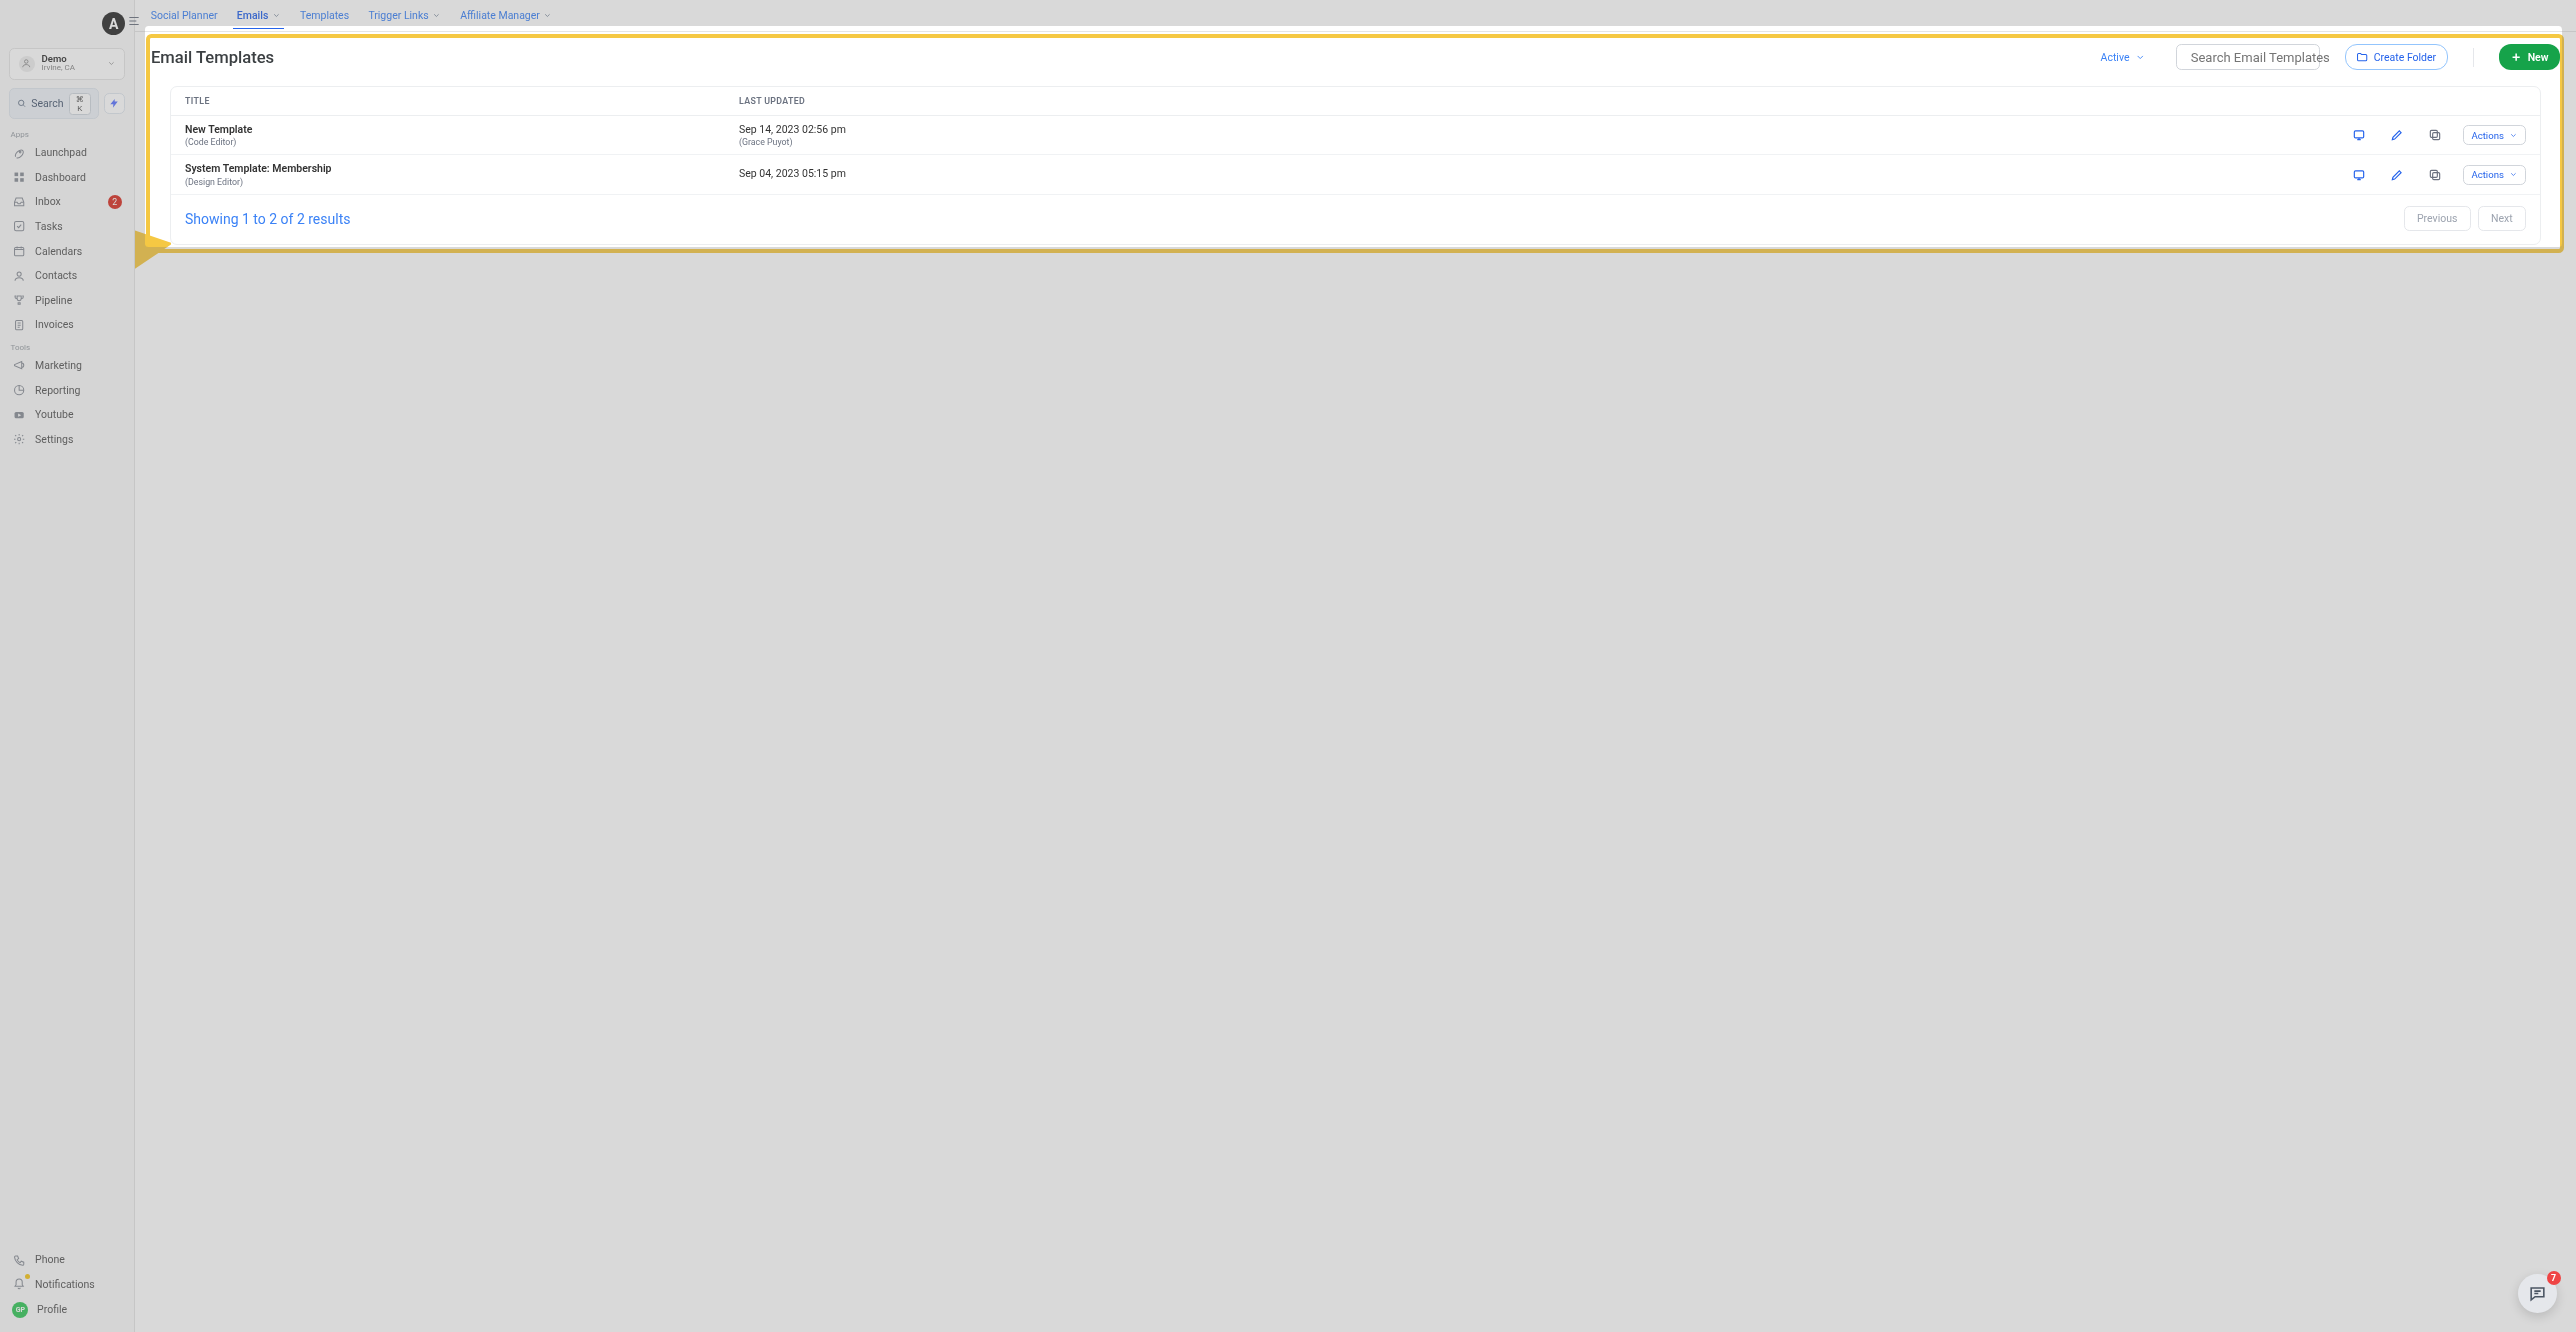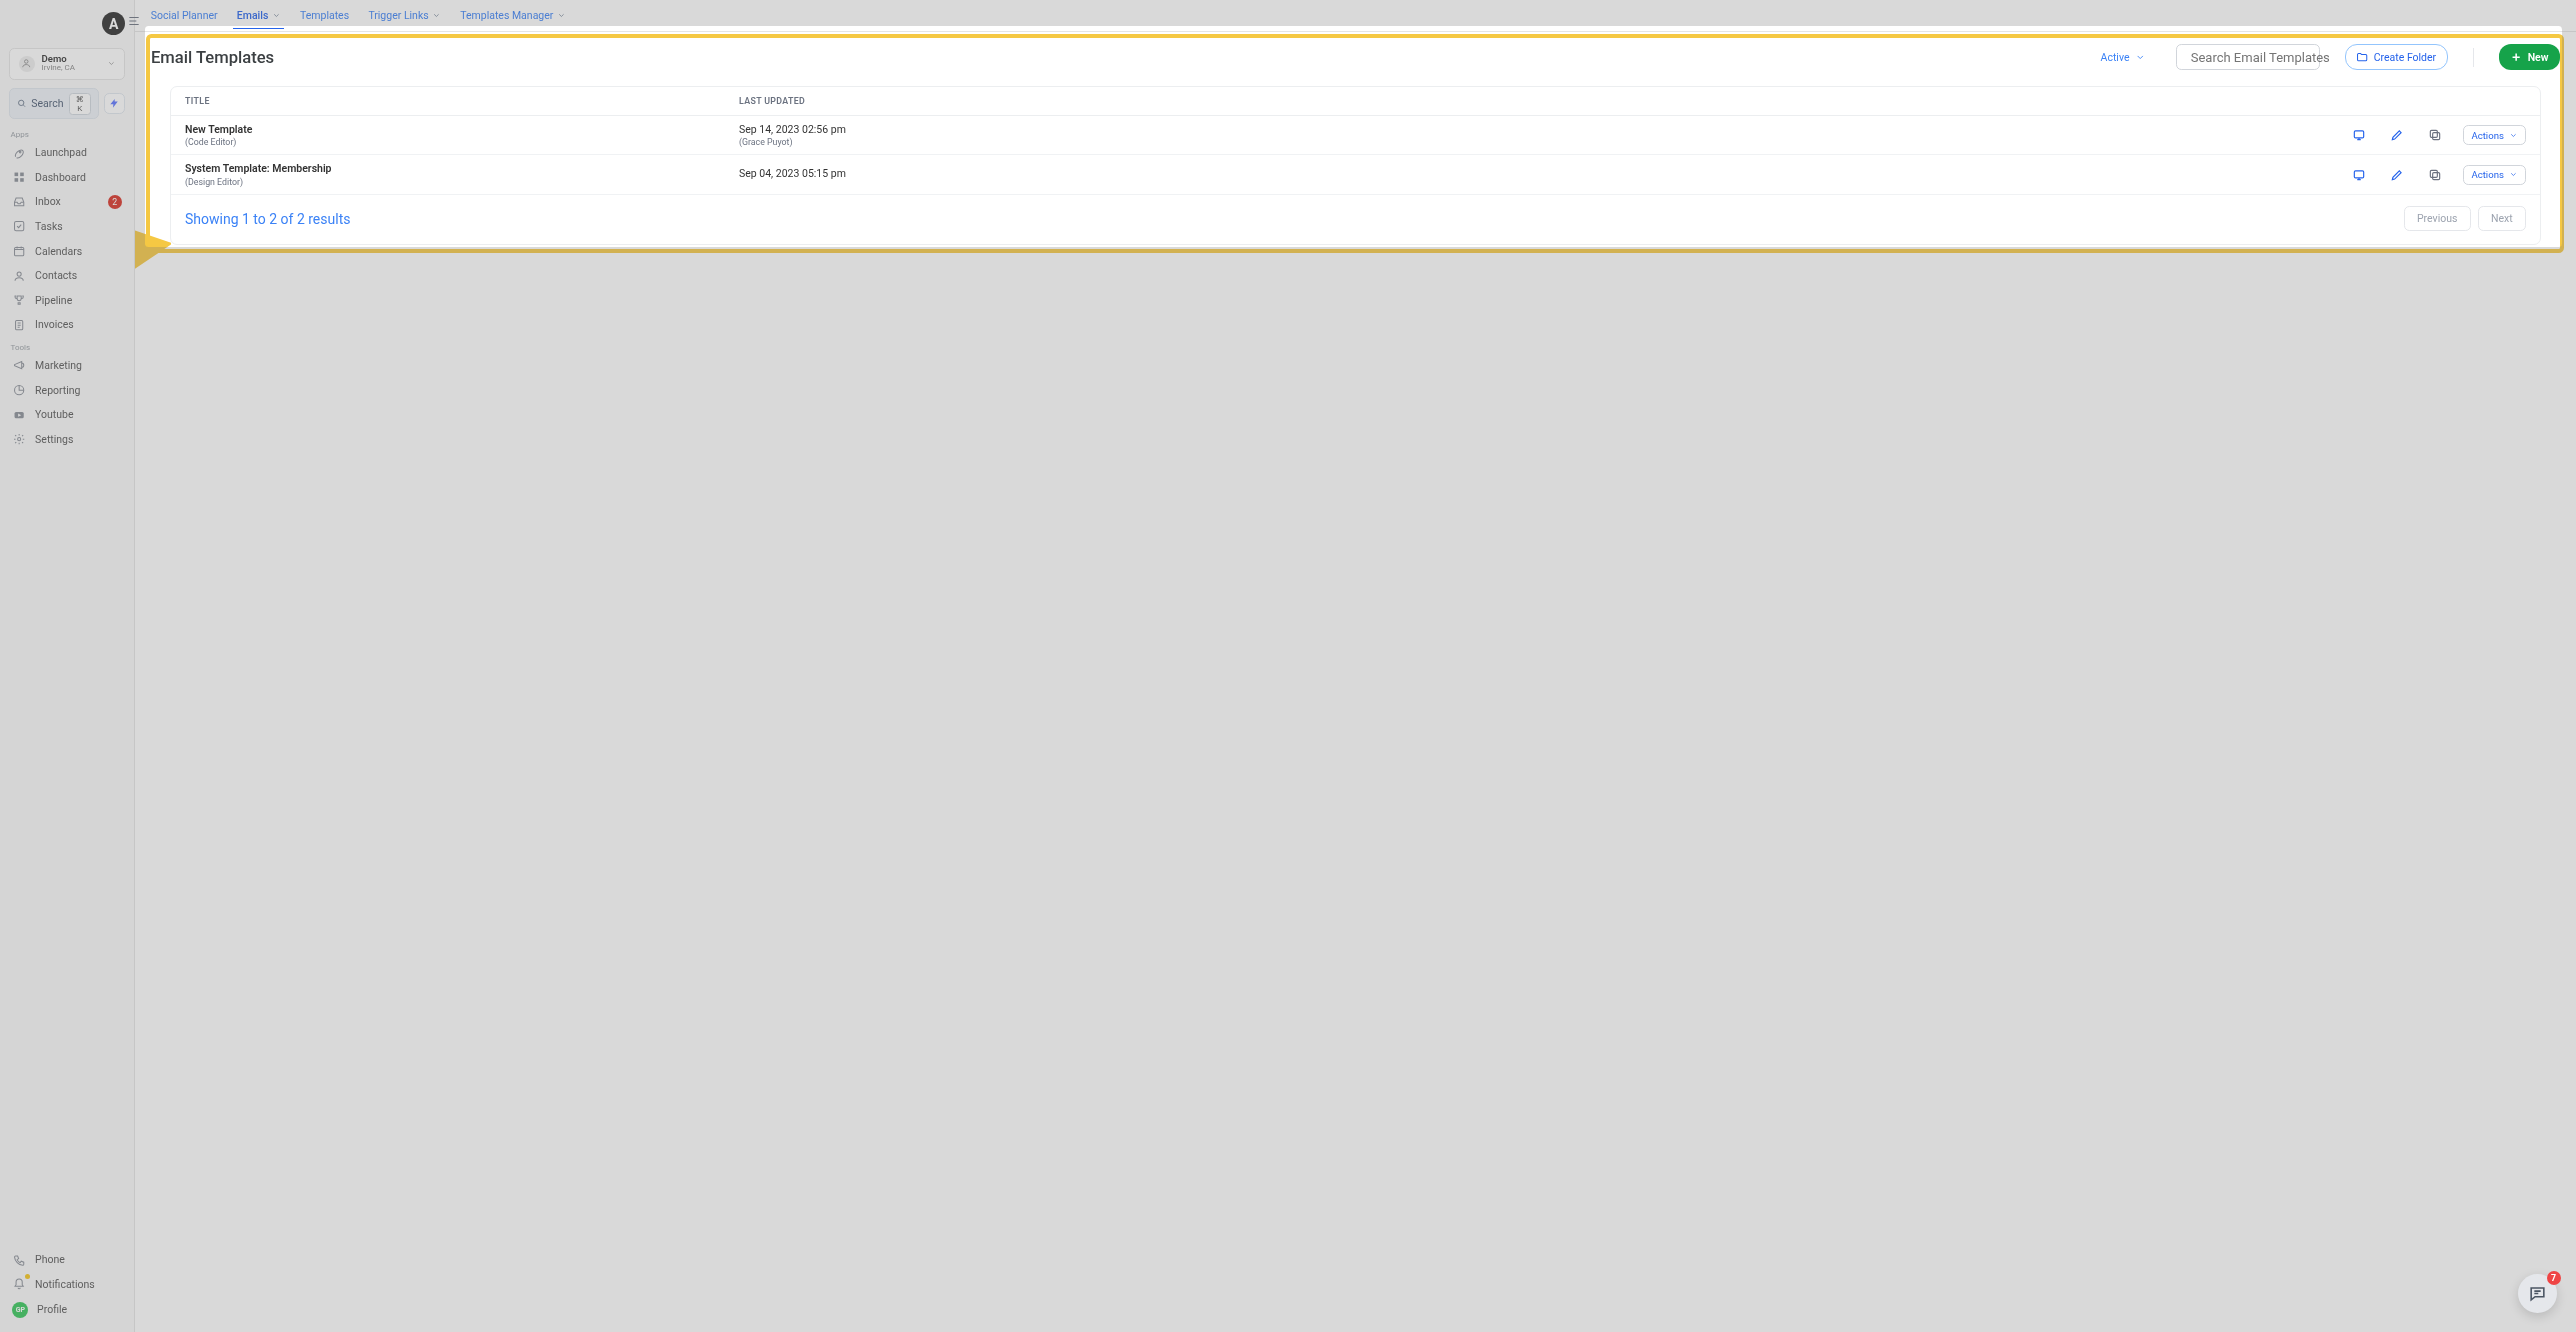--- a/index.html
+++ b/index.html
@@ -305,21 +305,21 @@
       <div class="tab">
           <span>Templates</span>
         </div>
       <div class="tab">
         <span>Trigger Links</span>
         <span class="chev"><svg width="8.8" height="8.8" viewBox="0 0 24 24" fill="none" stroke="currentColor" stroke-width="2">
               <path d="M6 9l6 6 6-6"></path>
             </svg></span>
       </div>
       <div class="tab">
-        <span>Templates Manager</span>
+        <span>Affiliate Manager</span>
         <span class="chev"><svg width="8.8" height="8.8" viewBox="0 0 24 24" fill="none" stroke="currentColor" stroke-width="2">
               <path d="M6 9l6 6 6-6"></path>
             </svg></span>
       </div>
     </nav>
 
     <div class="content">
       <div class="highlight-frame">
         <svg class="arrow" viewBox="0 0 120 100">
           <defs>

